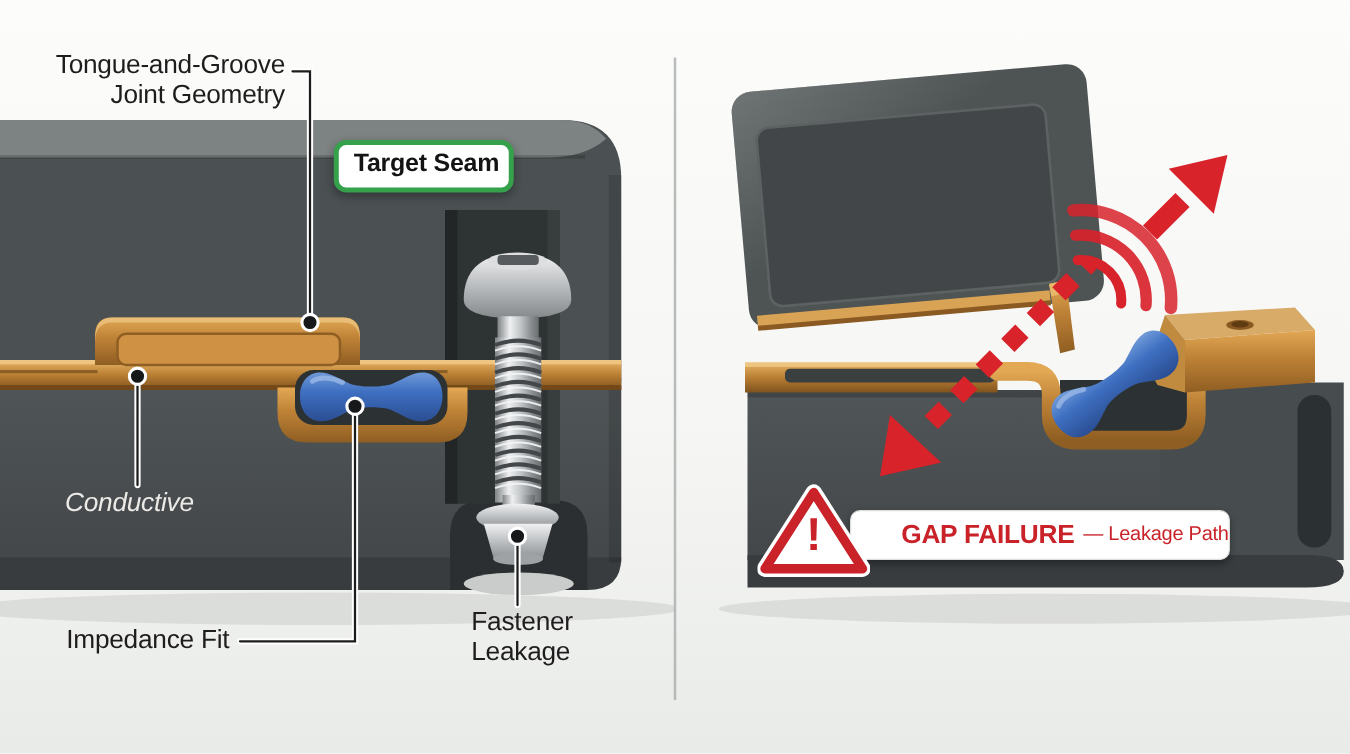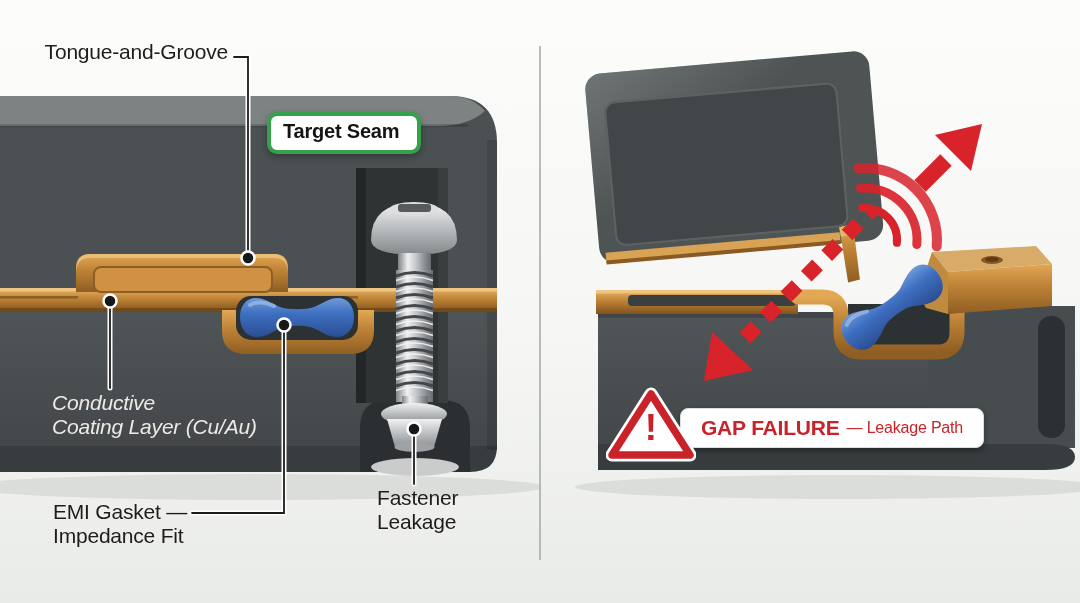--- a/index.html
+++ b/index.html
@@ -12,33 +12,33 @@
   svg{display:block;}
   .callout-label{
     position:absolute;font-size:21px;line-height:1.12;letter-spacing:-0.2px;
     color:#1d1d1d;white-space:nowrap;
   }
   .callout-label.light{color:#eceae6;font-style:italic;}
   .callout-label.right{text-align:right;}
   .target-badge{
     position:absolute;left:267px;top:112px;
     background:#ffffff;border:4px solid #35a14b;border-radius:10px;
-    padding:4px 18px 6px 12px;box-shadow:0 3px 7px rgba(0,0,0,.3);
+    padding:4px 8px 6px 12px;box-shadow:0 3px 7px rgba(0,0,0,.3);
     font-size:20px;line-height:1.18;font-weight:bold;color:#141414;
     letter-spacing:-0.2px;white-space:nowrap;z-index:4;
   }
   .divider{
     position:absolute;left:539px;top:46px;width:2px;height:514px;
     background:#abb0b0;opacity:.85;
   }
   .warn-strip{
     position:absolute;left:680px;top:408px;width:302px;height:38px;
     background:#ffffff;border:1px solid #dddfdd;border-radius:8px;
     box-shadow:0 3px 6px rgba(0,0,0,.35);
-    display:flex;align-items:center;justify-content:center;
+    display:flex;align-items:center;justify-content:flex-end;
     z-index:5;white-space:nowrap;
   }
   .warn-strip .t1{color:#c92329;font-weight:bold;font-size:21px;letter-spacing:-0.2px;}
   .warn-strip .t2{color:#c92329;font-size:16px;margin-left:7px;letter-spacing:-0.2px;}
   .warn-tri{position:absolute;left:606px;top:387px;width:90px;height:76px;z-index:6;}
   .warn-tri .bang{
     position:absolute;left:0;top:22px;width:100%;text-align:center;
     color:#c92329;font-weight:bold;font-size:37px;line-height:1;
   }
 </style>
@@ -273,33 +273,32 @@
       <path d="M318.7,168.3 A72,72 0 0 1 396.7,246.3" stroke-width="10" opacity=".85"></path>
     </g>
     <g>
       <line x1="380" y1="186" x2="406" y2="160" stroke="#d8232b" stroke-width="16"></line>
       <polygon points="442,124 395,135 431,171" fill="#d8232b"></polygon>
     </g>
   </svg>
 
   <div class="callout-label right" style="left:30px;top:40px;width:198px">
     <div>Tongue-and-Groove</div>
+    <div>Joint Geometry</div>
   </div>
 
   <div class="target-badge">
     <div>Target Seam</div>
   </div>
 
   <div class="callout-label light" style="left:52px;top:391px">
     <div>Conductive</div>
-    <div>Coating Layer (Cu/Au)</div>
   </div>
 
   <div class="callout-label" style="left:53px;top:500px">
-    <div>EMI Gasket —</div>
     <div>Impedance Fit</div>
   </div>
 
   <div class="callout-label" style="left:377px;top:486px">
     <div>Fastener</div>
     <div>Leakage</div>
   </div>
 
   <div class="divider"></div>
 

